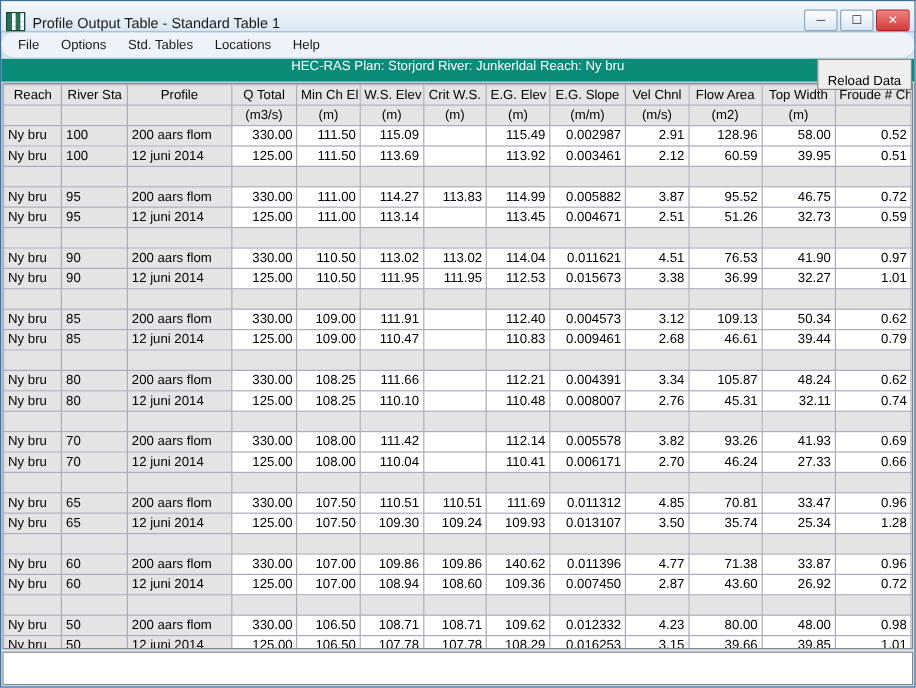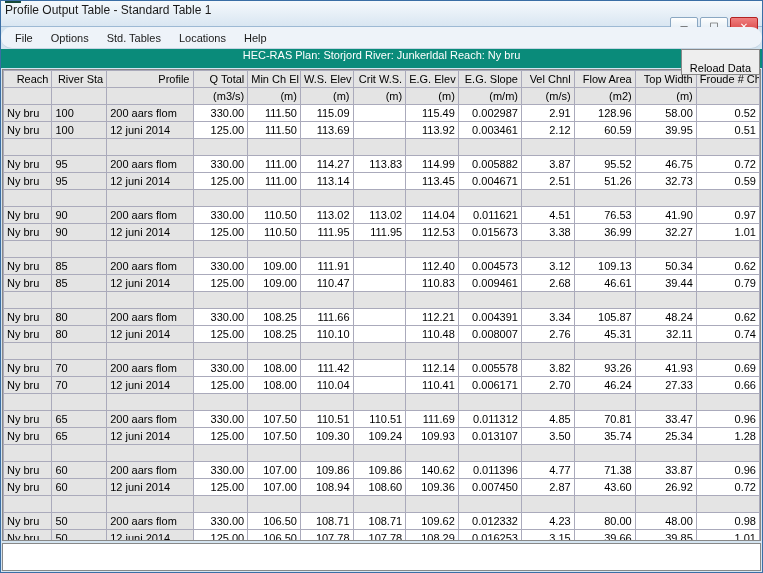--- a/index.html
+++ b/index.html
@@ -13,23 +13,22 @@
     overflow: hidden;
     display: flex;
     flex-direction: column;
     border: 1px solid #3a6ea5;
   }
   .titlebar {
     background: linear-gradient(#f5f9fc,#d9e6f2);
     border-bottom: 1px solid #9db9d4;
     height: 26px;
     display: flex;
-    align-items: flex-start;
+    align-items: flex-end;
     padding: 0 4px;
-    flex-direction: column;
   }
   .titlebar .app-icon {
     width: 16px; height: 16px;
     background: #2a6e58;
     border: 1px solid #174a3a;
     margin-right: 6px;
     display:grid;
     grid-template-columns:repeat(4,1fr);
     grid-template-rows:repeat(4,1fr);
   }
@@ -84,21 +83,21 @@
   }
   table { border-collapse: collapse; width: 100%; table-layout: fixed;}
   th, td {
     border: 1px solid #aab;
     padding: 1px 3px;
     height: 17px;
     font-size: 11px;
     white-space: nowrap;
     overflow: hidden;
   }
-  th { background: #e4e4e4; font-weight: normal; text-align:right;}
+  th { background: #e4e4e4; font-weight: normal; text-align:center;}
   td { background: #fff; }
   td.label { text-align:left; background:#e4e4e4;}
   td.num { text-align:right; }
   tr.spacer td { background:#e4e4e4; }
   .c-reach{width:46px;} .c-sta{width:52px;} .c-prof{width:82px;}
   .c-q{width:52px;} .c-min{width:50px;} .c-ws{width:50px;} .c-crit{width:50px;}
   .c-eg{width:50px;} .c-slope{width:60px;} .c-vel{width:50px;} .c-area{width:58px;}
   .c-tw{width:58px;} .c-fr{width:60px;}
   .bottom {
     height: 28px;

